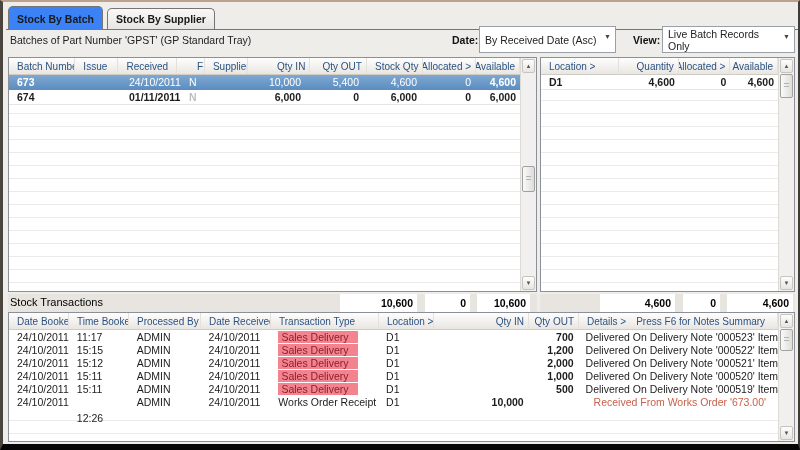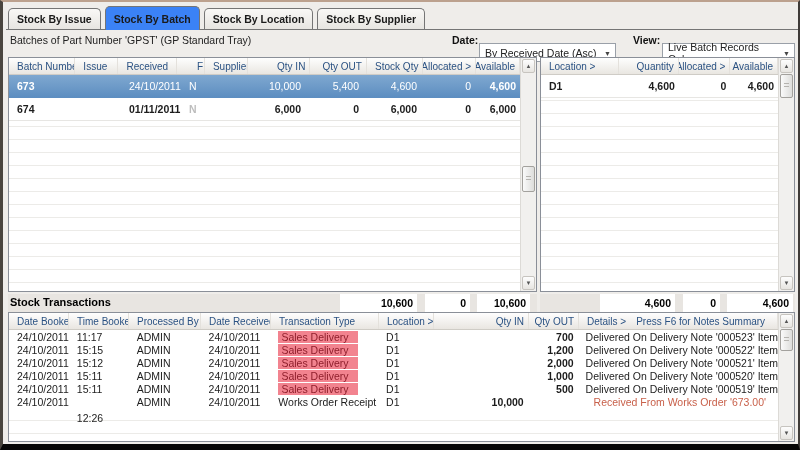--- a/index.html
+++ b/index.html
@@ -21,42 +21,42 @@
   .tab { border:1px solid #757575; border-bottom:none; border-radius:5px 5px 0 0;
          background: linear-gradient(#f9f8f6, #e7e5e1);
          height:21px; margin-right:4px; padding:0 8px; min-width:90px;
          display:flex; align-items:center; justify-content:center;
          font-size:10.5px; font-weight:bold; color:#1a1a1a; position:relative; cursor:default; }
   .tab.active { height:24px; background:#3b82f6; margin-bottom:-1px; z-index:3; }
 
   
   .subtitle { position:absolute; left:7px; top:32px; font-size:10.5px; color:#222; }
   .ctl-label { position:absolute; top:32px; font-size:10.5px; font-weight:bold; color:#111; }
-  .dropdown { position:absolute; top:41px; height:19px; background:#fff; border:1px solid #9aa0a8;
+  .dropdown { position:absolute; top:24px; height:27px; background:#fff; border:1px solid #9aa0a8;
               font-size:10.5px; color:#222; display:flex; align-items:center;
               padding:0 16px 0 5px; cursor:default; }
   .dropdown .dd-arrow { position:absolute; right:4px; top:6px; font-size:7px; color:#444; }
 
   
   .panel { position:absolute; background:#fff; border:1px solid #8a8f98; overflow:hidden; }
   .panel-batch { left:5px; top:55px;  width:529px; height:235px; }
   .panel-loc   { left:537px; top:55px; width:255px; height:235px; }
   .panel-trans { left:5px; top:310px; width:787px; height:130px; }
 
   .grid-header { display:flex; height:17px; align-items:center;
                  background: linear-gradient(#fefefe, #e9e6e1);
                  border-bottom:1px solid #cfccc6;
                  color: var(--header_text); font-size:10px; }
   .hcell { padding:0 4px 0 8px; white-space:nowrap; overflow:hidden; border-right:1px solid #e4e1dc; height:100%; display:flex; align-items:center; }
   .hcell.r { justify-content:flex-end; padding:0 4px; }
   .hnote { margin-left:10px; }
 
   .grid-body { position:absolute; left:0; right:16px; top:17px; bottom:0;
                background-image: repeating-linear-gradient(to bottom, #ffffff 0px, #ffffff 12px, #ecebe8 12px, #ecebe8 13px); }
-  .grow { display:flex; align-items:center; height:23px; background:#fff; border-bottom:1px solid #e7e6e3; font-size:10.5px; color:#1c1c1c; }
+  .grow { display:flex; align-items:center; height:15px; background:#fff; border-bottom:1px solid #e7e6e3; font-size:10.5px; color:#1c1c1c; }
   .grow.bold-row .gcell { font-weight:bold; }
   .grow.selected { background: linear-gradient(var(--selected_row_top), var(--selected_row_bottom)); color:#fff; border-bottom:1px solid var(--selected_row_bottom); }
   .grow.selected .gcell { font-weight:normal; }
   .grow.selected .gcell.b { font-weight:bold; }
   .trow { height:13px; border-bottom:none; }
   .gcell { padding:0 4px 0 8px; white-space:nowrap; overflow:hidden; }
   .gcell.r { text-align:right; padding:0 4px; }
   .gcell.b { font-weight:bold; }
   .gcell.muted { color:#bdbdbd; }
   .gcell.accent { color: var(--accent_text); padding-left:16px; }
@@ -71,33 +71,31 @@
   .sb-btn.up { top:1px; } .sb-btn.down { bottom:1px; }
   .sb-thumb { position:absolute; left:1px; right:1px;
               background: linear-gradient(to right, #fafafa, #dddddb); border:1px solid #a3a19d; border-radius:2px; }
   .sb-thumb::after { content:""; position:absolute; left:3px; right:3px; top:50%; margin-top:-3px; height:6px;
                      background: repeating-linear-gradient(to bottom, #b5b3af 0 1px, transparent 1px 3px); }
 
   
   .totals { position:absolute; top:292px; height:18px; background:#e8e5e1; }
   .totals-left  { left:5px;  width:529px; }
   .totals-right { left:537px; width:255px; }
-  .tlabel { position:absolute; left:2px; top:2px; font-size:11px; font-weight:bold; color:#000; white-space:nowrap;text-align:center; }
+  .tlabel { position:absolute; left:2px; top:2px; font-size:11px; font-weight:normal; color:#000; white-space:nowrap;text-align:center; }
   .tbox { position:absolute; top:0; height:18px; background:#fff; font-size:10.5px; font-weight:bold; color:#000;
           display:flex; align-items:center; justify-content:flex-end; padding-right:4px; }
 </style>
 </head>
 <body>
 
 <div class="window">
 
   <div class="tabbar" id="tabbar">
-      <div class="tab">Stock By Issue</div>
       <div class="tab active">Stock By Batch</div>
-      <div class="tab">Stock By Location</div>
       <div class="tab">Stock By Supplier</div>
     </div>
 
   <div class="subtitle">Batches of Part Number 'GPST' (GP Standard Tray)</div>
   <div class="ctl-label" style="left:449px;">Date:</div>
   <div class="dropdown" style="left:476px; width:137px;">
     <span>By Received Date (Asc)</span>
     <span class="dd-arrow">▼</span>
   </div>
   <div class="ctl-label" style="left:630px;">View:</div>

